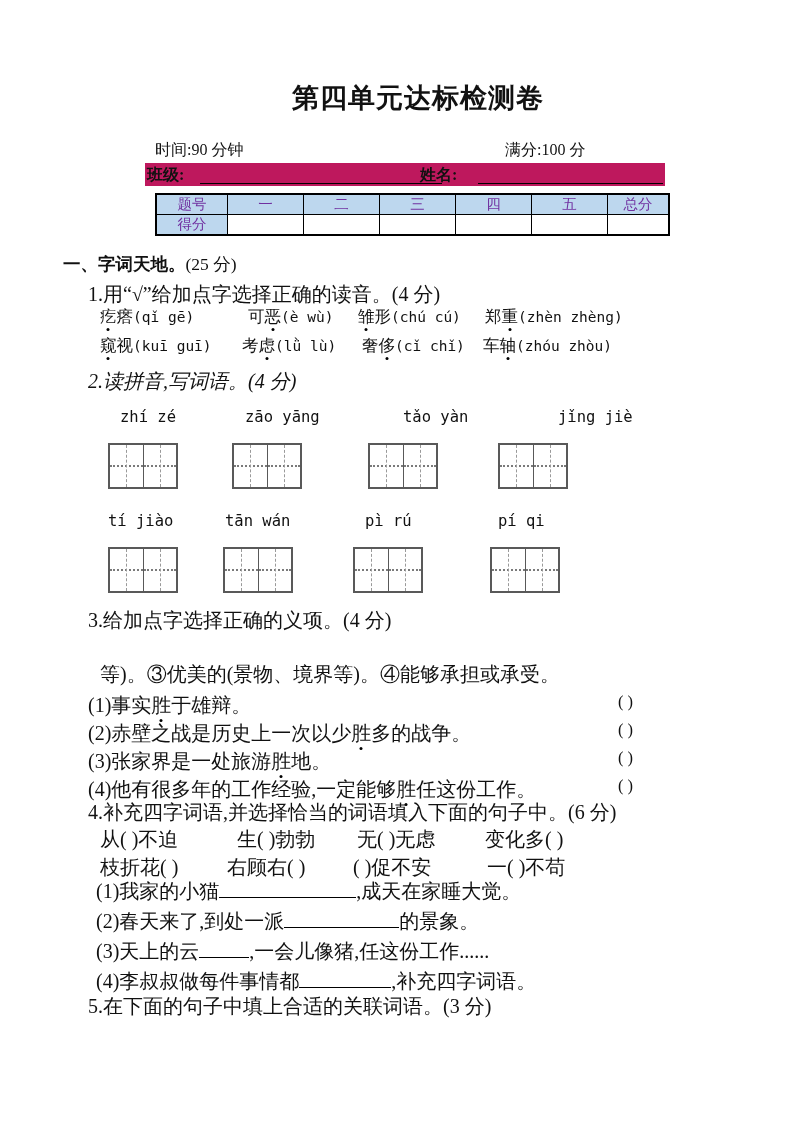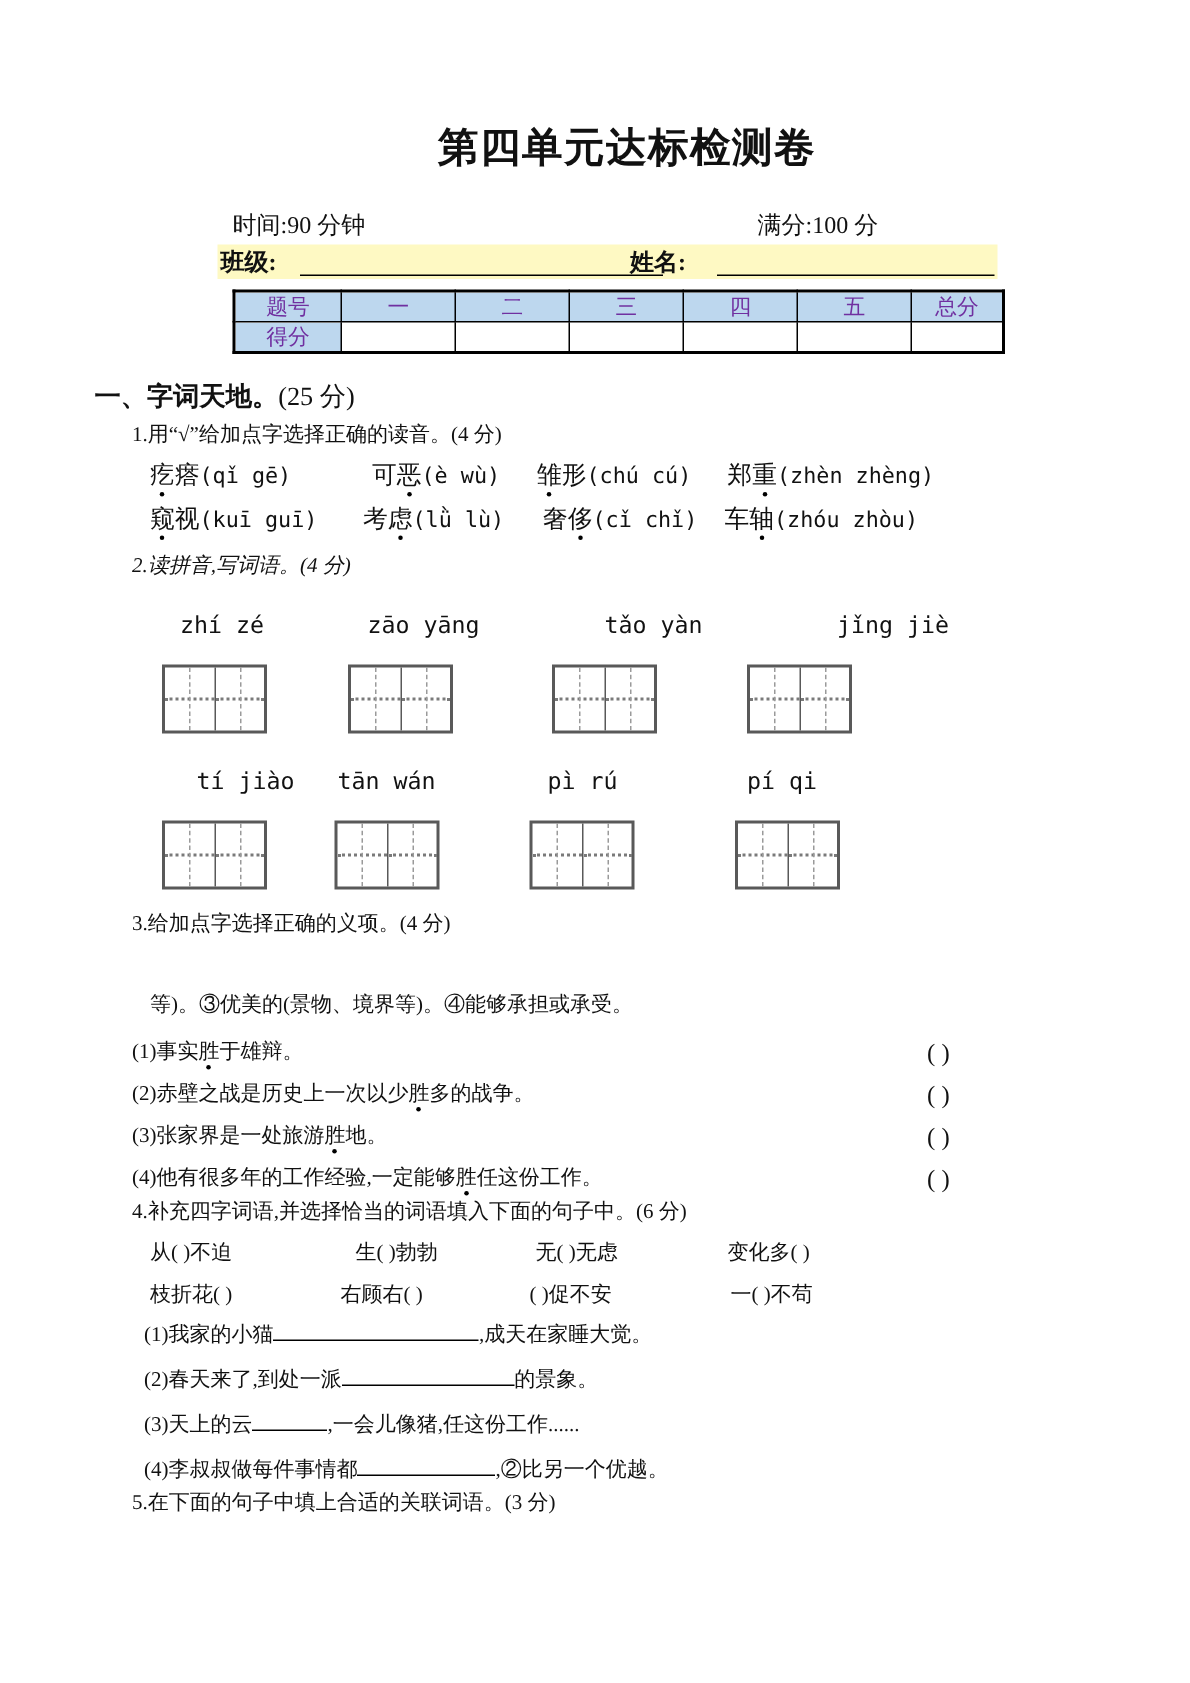--- a/index.html
+++ b/index.html
@@ -1,29 +1,29 @@
 <!DOCTYPE html>
 <html><head>
 <meta charset="utf-8">
 <style>
   html,body{margin:0;padding:0;background:#fff;}
   .page{position:relative;width:793px;height:1122px;background:#ffffff;
         font-family:"Liberation Serif",serif;color:#111;overflow:hidden;}
   .abs{position:absolute;white-space:nowrap;}
   .title{font-family:"Liberation Sans",sans-serif;font-weight:700;font-size:27px;letter-spacing:1px;}
   .info{font-size:16px;text-align:right;}
-  .band{background:#fef9c3;}
+  .band{background:#be185d;}
   .lbl{font-size:16px;font-weight:700;}
   .uline{border-bottom:1.5px solid #000;}
   table.score{border-collapse:collapse;table-layout:fixed;font-size:14.5px;border:2px solid #000;}
   table.score td{border:1px solid #000;text-align:center;padding:0;height:19px;overflow:hidden;}
   table.score td.hd{background:#bdd7ee;color:#7030a0;}
   .sec-head{font-size:17.5px;font-weight:700;}
   .sec-head .score{font-weight:400;}
-  .q{font-size:14px;}
+  .q{font-size:20px;}
   .word{font-size:16.5px;}
   .py{font-family:"DejaVu Sans Mono",monospace;font-size:14.5px;}
   .py2{font-family:"DejaVu Sans Mono",monospace;font-size:15.5px;}
   .dotchar{position:relative;display:inline-block;}
   .dotchar::after{content:"";position:absolute;width:3px;height:3px;background:#000;
       border-radius:50%;left:50%;bottom:-3px;transform:translateX(-50%);}
   .tzg{position:absolute;width:70px;height:46px;border:2px solid #595959;display:flex;background:#fff;box-sizing:border-box;}
   .tzg-cell{position:relative;flex:1;}
   .tzg-cell.first{border-right:1px solid #595959;}
   .tzg-cell::before{content:"";position:absolute;left:0;right:0;top:50%;margin-top:-1px;border-top:2px dotted #7a7a7a;}
@@ -102,21 +102,21 @@
     </div>
   <div class="tzg" style="left:368px;top:443px;">
       <div class="tzg-cell first"></div>
       <div class="tzg-cell"></div>
     </div>
   <div class="tzg" style="left:498px;top:443px;">
       <div class="tzg-cell first"></div>
       <div class="tzg-cell"></div>
     </div>
 
-  <span class="abs py2" style="left:108px;top:512px;margin-left:23px;">tí jiào</span>
+  <span class="abs py2" style="left:108px;top:512px;">tí jiào</span>
   <span class="abs py2" style="left:225px;top:512px;">tān wán</span>
   <span class="abs py2" style="left:365px;top:512px;">pì rú</span>
   <span class="abs py2" style="left:498px;top:512px;">pí qi</span>
 
   <div class="tzg" style="left:108px;top:547px;">
       <div class="tzg-cell first"></div>
       <div class="tzg-cell"></div>
     </div>
   <div class="tzg" style="left:223px;top:547px;">
       <div class="tzg-cell first"></div>
@@ -154,17 +154,17 @@
   <span class="abs q" style="left:485px;top:826px;">变化多( )</span>
 
   <span class="abs q" style="left:100px;top:854px;">枝折花( )</span>
   <span class="abs q" style="left:227px;top:854px;">右顾右( )</span>
   <span class="abs q" style="left:353px;top:854px;">( )促不安</span>
   <span class="abs q" style="left:487px;top:854px;">一( )不苟</span>
 
   <div class="abs q" style="left:96px;top:878px;"><span>(1)我家的小猫</span><span class="blank" style="width:137px;"></span><span>,成天在家睡大觉。</span></div>
   <div class="abs q" style="left:96px;top:908px;"><span>(2)春天来了,到处一派</span><span class="blank" style="width:115px;"></span><span>的景象。</span></div>
   <div class="abs q" style="left:96px;top:938px;"><span>(3)天上的云</span><span class="blank" style="width:50px;"></span><span>,一会儿像猪,任这份工作......</span></div>
-  <div class="abs q" style="left:96px;top:968px;"><span>(4)李叔叔做每件事情都</span><span class="blank" style="width:92px;"></span><span>,②比另一个优越。</span></div>
+  <div class="abs q" style="left:96px;top:968px;"><span>(4)李叔叔做每件事情都</span><span class="blank" style="width:92px;"></span><span>,补充四字词语。</span></div>
 
   <div class="abs q" style="left:88px;top:993px;">5.在下面的句子中填上合适的关联词语。(3 分)</div>
 
 </div>
 
 </body></html>

